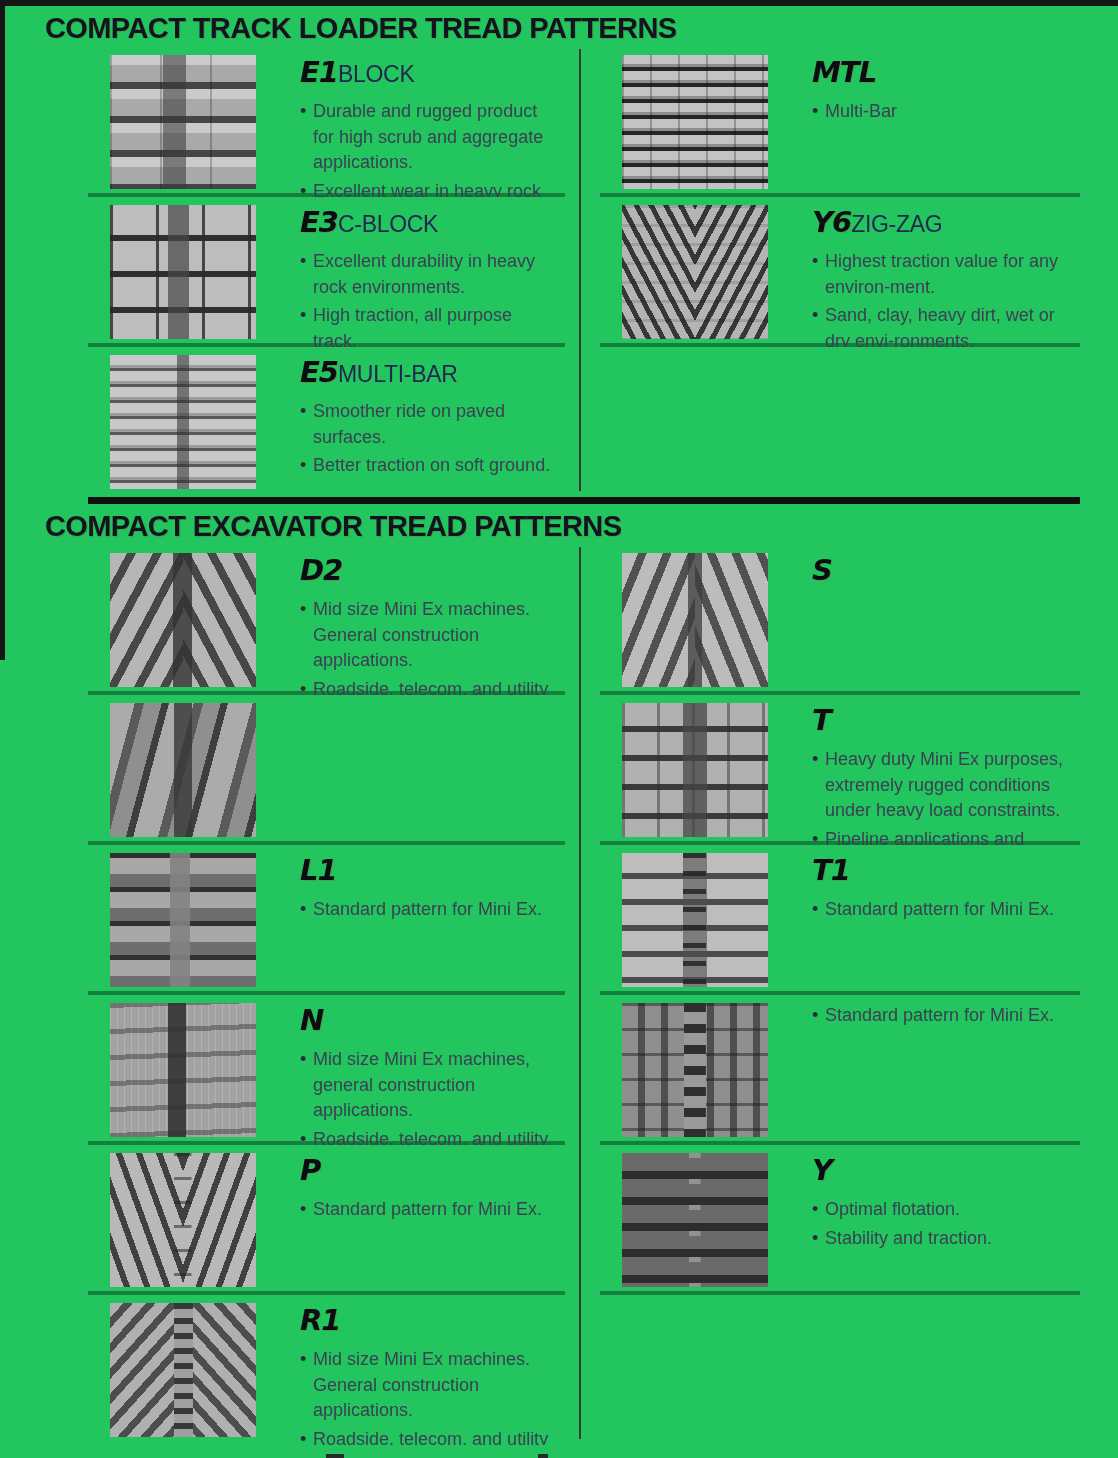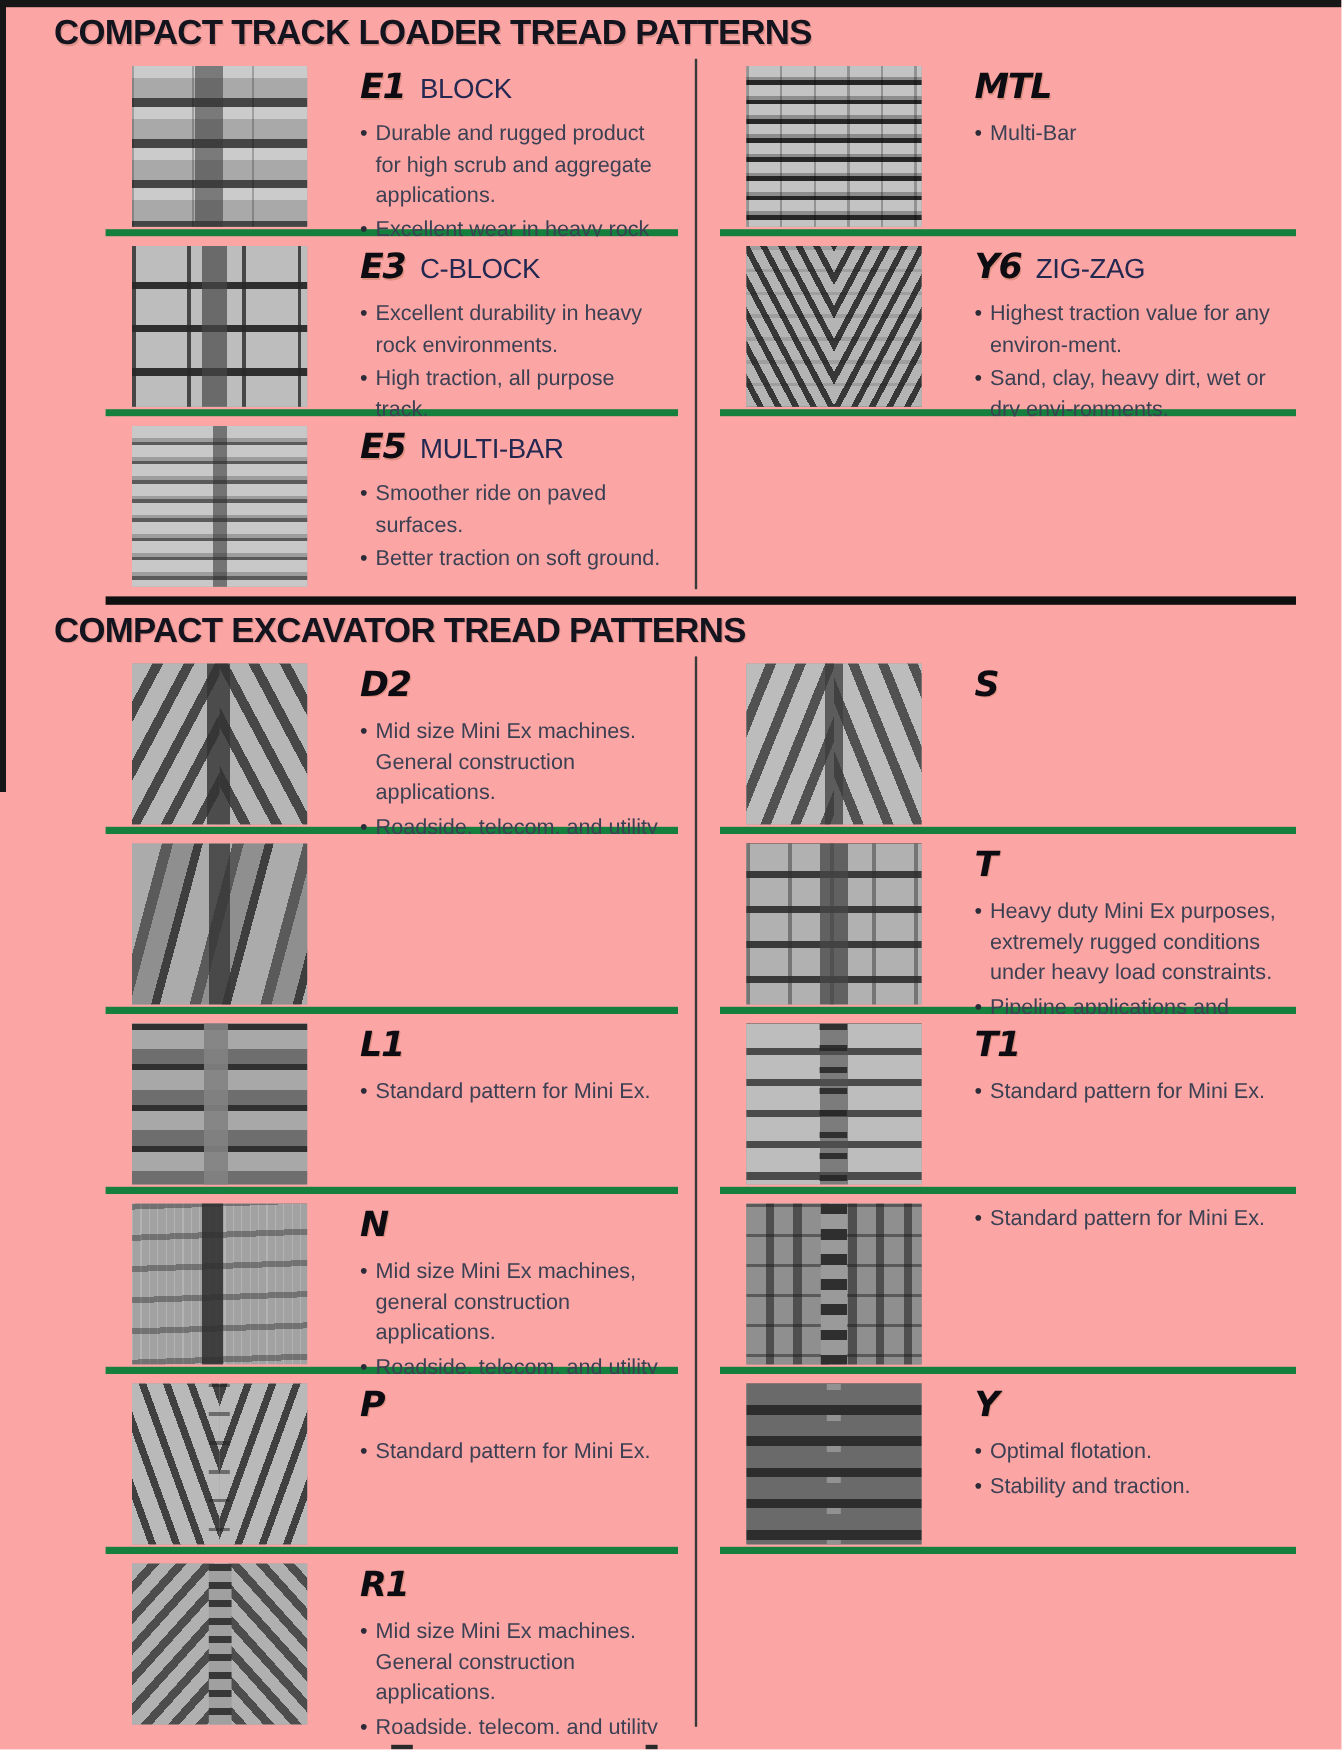--- a/index.html
+++ b/index.html
@@ -1,35 +1,35 @@
 <!DOCTYPE html>
 <html><head>
 <meta charset="utf-8">
 <style>
   html,body{margin:0;padding:0;background:#ffffff;}
-  .page{position:relative;width:1118px;height:1458px;background:#fca5a5;overflow:hidden;
+  .page{position:relative;width:1118px;height:1458px;background:#22c55e;overflow:hidden;
         font-family:"Liberation Sans",sans-serif;color:#1a1a24;}
   .topbar{position:absolute;left:0;top:0;width:1118px;height:6px;background:#161616;}
   .leftbar{position:absolute;left:0;top:0;width:5px;height:660px;background:#161616;}
   .content{position:absolute;left:0;top:6px;width:1118px;}
   h1.sec-title{margin:5px 0 2px 45px;font-size:29px;line-height:34px;font-weight:bold;
      letter-spacing:-0.6px;color:#14141f;text-shadow:1px 1px 0 rgba(120,80,50,.25);}
   .sec{position:relative;display:grid;grid-template-columns:580px 538px;grid-auto-rows:150px;}
   .sec::after{content:"";position:absolute;left:579px;top:2px;bottom:6px;width:2px;background:#3a3a3a;}
   .cell{overflow:hidden;}
   .cell .inner{height:100%;box-sizing:border-box;display:flex;align-items:flex-start;padding-top:8px;}
   .cell.L .inner{margin:0 15px 0 88px;}
   .cell.R .inner{margin:0 38px 0 20px;}
-  .cell.hasrule .inner{border-bottom:6px solid #15803d;}
+  .cell.hasrule .inner{border-bottom:4px solid #15803d;}
   .tread{flex:0 0 146px;height:134px;margin-left:22px;margin-right:44px;background-color:#9a9a9a;}
   .info{width:252px;}
   .codeline{display:flex;align-items:baseline;margin:0 0 10px 0;}
   .code{font-family:"DejaVu Sans",sans-serif;font-weight:bold;font-style:italic;font-size:29px;
         letter-spacing:-1px;color:#0c0c12;text-shadow:1px 1px 0 rgba(150,90,40,.3);}
-  .pname{margin-left:12px;font-size:23px;letter-spacing:-0.3px;color:#232850;font-weight:normal;}
+  .pname{font-size:23px;letter-spacing:-0.3px;color:#232850;font-weight:normal;}
   ul.bullets{margin:0;padding:0;list-style:none;}
   ul.bullets li{position:relative;padding-left:13px;margin:0 0 3px 0;font-size:18px;line-height:1.42;
         color:#3b4053;}
   ul.bullets li::before{content:"\2022";position:absolute;left:0;top:0;color:#2c2c38;}
   .thickrule{height:7px;background:#0f0f0f;margin:0 38px 0 88px;}
   .bm{position:absolute;background:#2a2a2a;}
   .bm1{left:326px;bottom:0;width:18px;height:4px;}
   .bm2{left:538px;bottom:0;width:10px;height:4px;}
 
   

